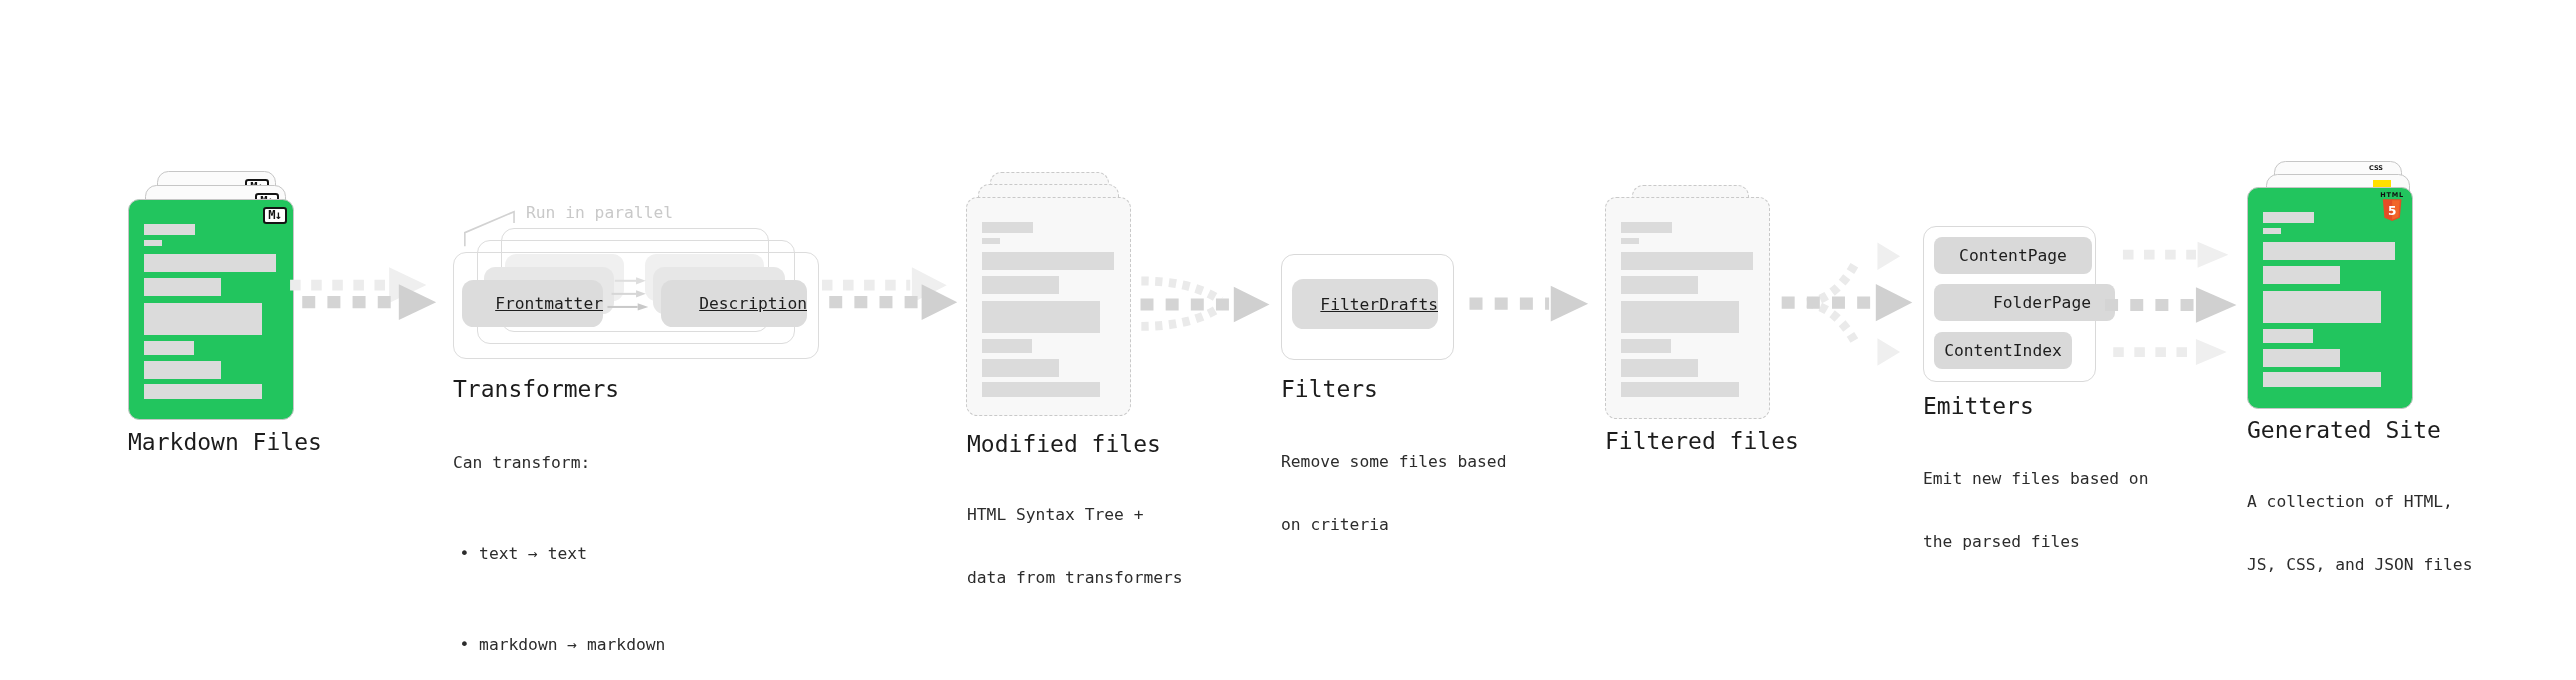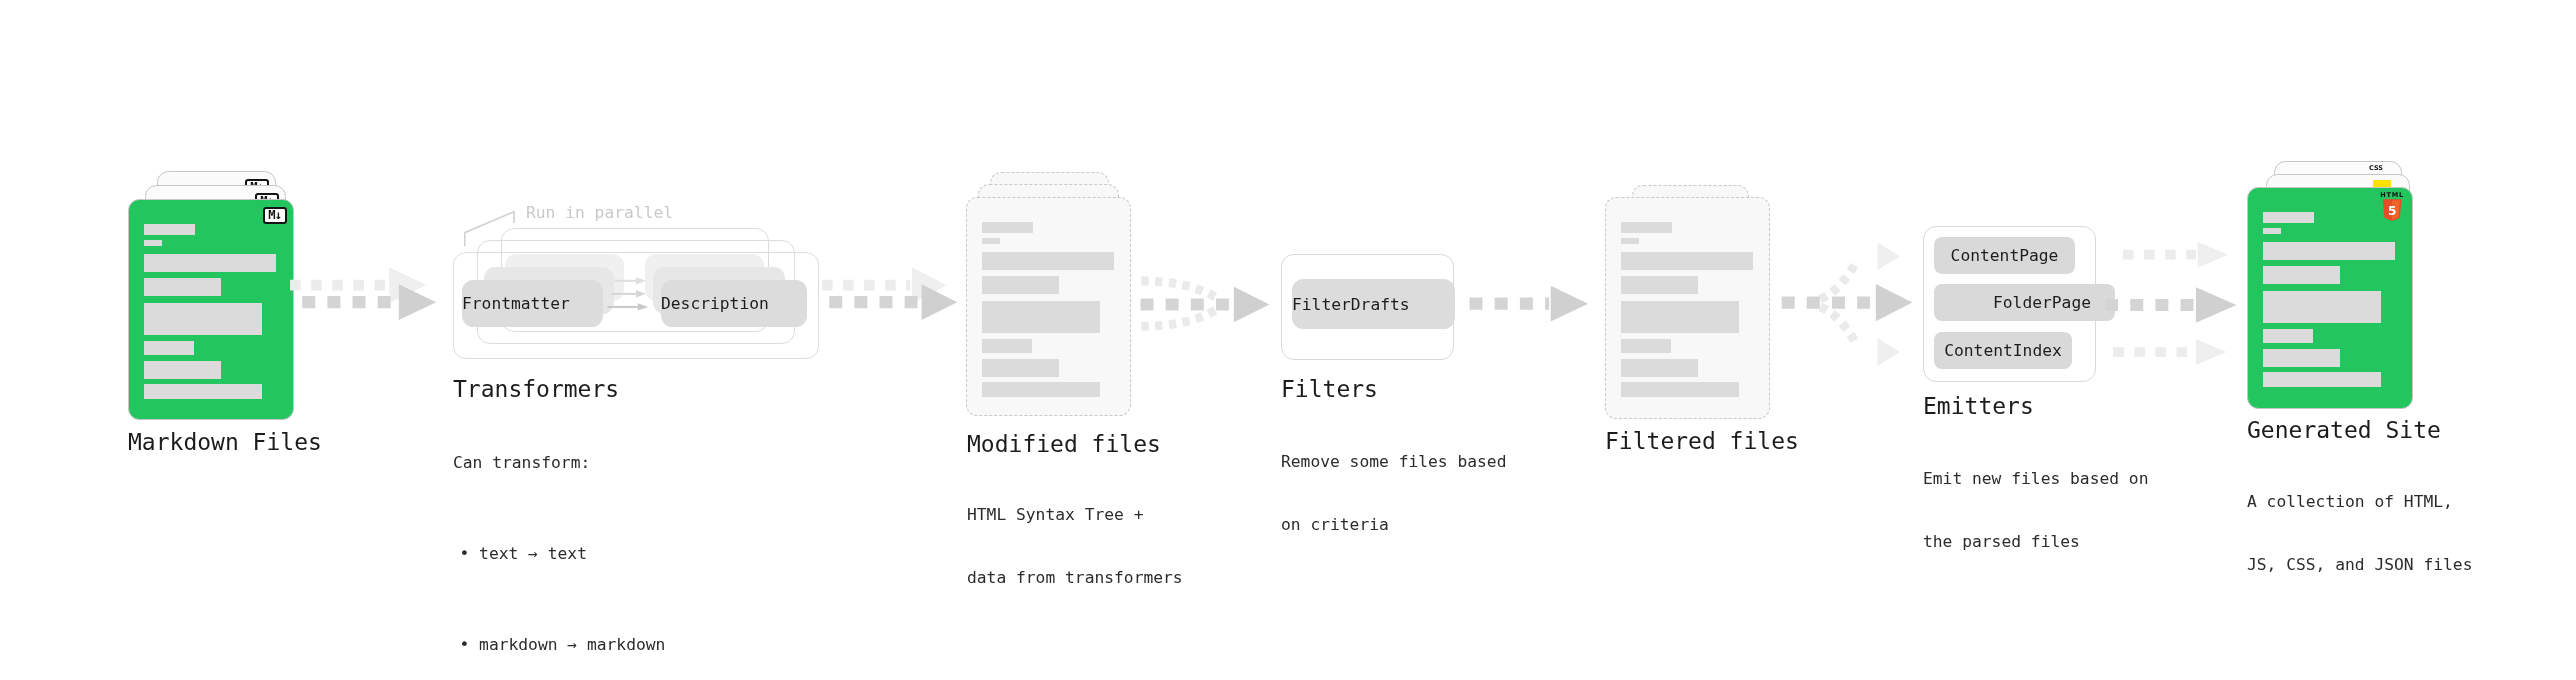--- a/index.html
+++ b/index.html
@@ -29,22 +29,22 @@
   .css-badge{position:absolute;top:3.3px;right:18px;font-size:6.5px;font-weight:700;color:#111;
              line-height:6.5px;border-bottom:2.4px solid #2b63f6;padding-bottom:14px;
              font-family:"DejaVu Sans","Liberation Sans",sans-serif;}
   .js-badge{position:absolute;top:4.9px;right:18px;width:18px;height:9px;background:#ffe000;}
   .html5-badge{position:absolute;top:4.1px;right:8.1px;text-align:center;}
   .html5-badge .html5-text{font-size:6.5px;font-weight:700;letter-spacing:0.8px;color:#111;
              font-family:"DejaVu Sans","Liberation Sans",sans-serif;line-height:7.3px;}
 
   
   .tbox{position:absolute;border:1.6px solid #dcdcdc;border-radius:13px;box-sizing:border-box;background:transparent;}
-  .pill{position:absolute;border-radius:11.4px;display:flex;align-items:center;justify-content:flex-start;
-        font-size:16.3px;color:#1d1d1d;box-sizing:border-box;}
+  .pill{position:absolute;border-radius:11.4px;display:flex;align-items:center;justify-content:flex-end;
+        font-size:16.3px;color:#1d1d1d;box-sizing:border-box;text-decoration:underline;}
   .pill.dark{background:#dcdcdc;}
   .pill.ghost1{background:#e7e7e7;}
   .pill.ghost2{background:#f0f0f0;}
   .run-label{position:absolute;font-size:16.3px;color:#c9c9c9;white-space:pre;}
 
   
   .panel{position:absolute;background:#ffffff;border:1.6px solid #d9d9d9;border-radius:13px;box-sizing:border-box;}
   .epill{position:absolute;background:#d9d9d9;border-radius:8.1px;display:flex;align-items:center;
          justify-content:center;font-size:16.3px;color:#1d1d1d;}
 
@@ -160,21 +160,21 @@
 
   <svg class="arrow-svg" style="left:1134px;top:268px;" width="142" height="73" viewBox="0 0 175 90">
     <path d="M 9 16 C 45 16, 80 22, 107 40" fill="none" stroke="#eaeaea" stroke-width="11" stroke-dasharray="9 8"></path>
     <path d="M 9 72 C 45 72, 80 66, 107 48" fill="none" stroke="#eaeaea" stroke-width="11" stroke-dasharray="9 8"></path>
     <line x1="8" y1="45" x2="120" y2="45" stroke="#d4d4d4" stroke-width="15" stroke-dasharray="16 15"></line>
     <polygon points="123,23 123,67 167,45" fill="#d0d0d0"></polygon>
   </svg>
 
   <div>
     <div class="panel" style="left:1281px;top:254px;width:173px;height:106px;"></div>
-    <div class="pill dark" style="left:1292px;top:279px;width:163px;height:50px;">
+    <div class="pill dark" style="left:1292px;top:279px;width:146px;height:50px;">
       <span>FilterDrafts</span>
     </div>
     <div class="title" style="left:1281px;top:377px;">Filters</div>
     <div class="caption" style="left:1281px;top:409px;">
       <div>Remove some files based</div>
       <div>on criteria</div>
     </div>
   </div>
 
   <svg class="arrow-svg" style="left:1463px;top:284px;" width="130" height="41" viewBox="0 0 160 50">
@@ -203,21 +203,21 @@
     <path d="M 38 82 C 70 78, 88 52, 100 30" fill="none" stroke="#eaeaea" stroke-width="11" stroke-dasharray="9 8"></path>
     <polygon points="125,8 125,42 153,25" fill="#efefef"></polygon>
     <path d="M 38 83 C 70 87, 88 113, 100 135" fill="none" stroke="#eaeaea" stroke-width="11" stroke-dasharray="9 8"></path>
     <polygon points="125,126 125,160 153,143" fill="#efefef"></polygon>
     <line x1="7" y1="82" x2="118" y2="82" stroke="#d4d4d4" stroke-width="15" stroke-dasharray="16 15"></line>
     <polygon points="123,59 123,105 168,82" fill="#d0d0d0"></polygon>
   </svg>
 
   <div>
     <div class="panel" style="left:1923px;top:226px;width:173px;height:156px;"></div>
-    <div class="epill" style="left:1934px;top:237px;width:141px;height:37px;">
+    <div class="epill" style="left:1934px;top:237px;width:158px;height:37px;">
       <span>ContentPage</span>
     </div>
     <div class="epill" style="left:1934px;top:284px;width:146px;height:37px;padding-left:35px;">
       <span>FolderPage</span>
     </div>
     <div class="epill" style="left:1934px;top:332px;width:138px;height:37px;">
       <span>ContentIndex</span>
     </div>
     <div class="title" style="left:1923px;top:394px;">Emitters</div>
     <div class="caption" style="left:1923px;top:426px;">

